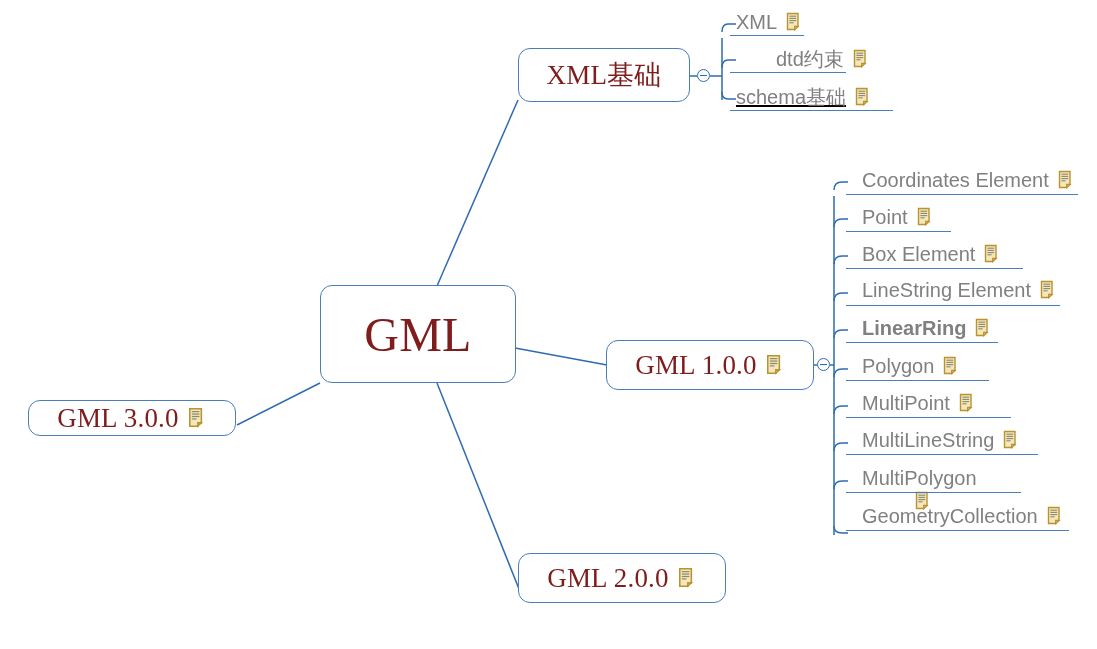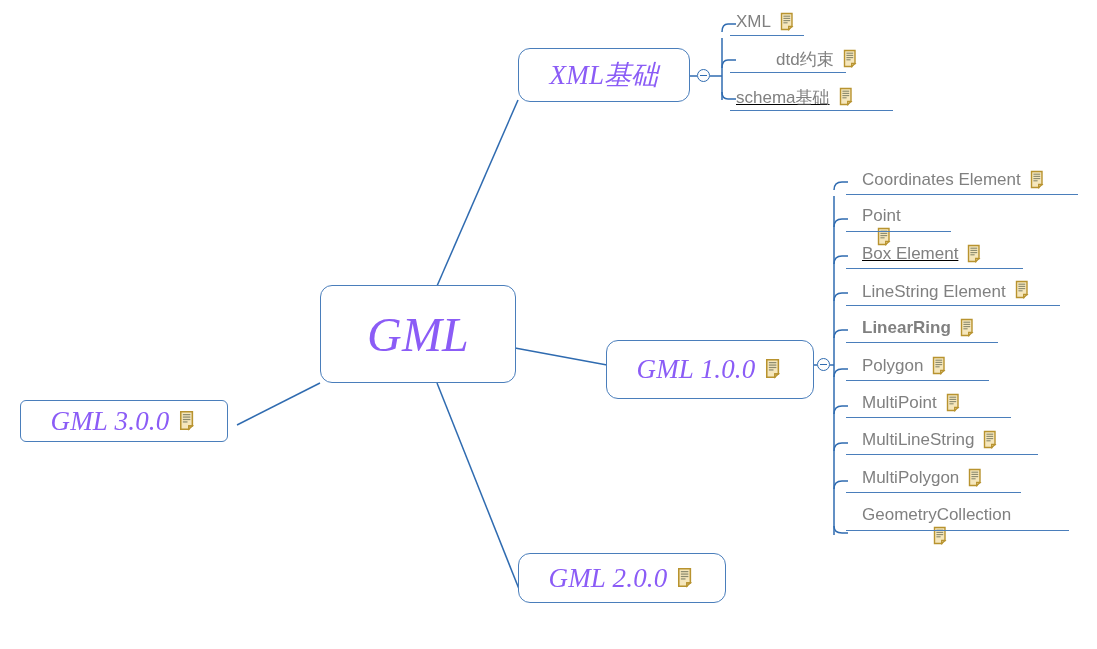--- a/index.html
+++ b/index.html
@@ -33,39 +33,38 @@
     border: 1.6px solid #4a7ebb;
     border-radius: 12px;
     background: #ffffff;
     display: flex;
     align-items: center;
     justify-content: center;
     white-space: nowrap;
   }
   .node-label {
     font-family: "Liberation Serif", serif;
-    color: #8b5cf6;
+    color: #7f1d1d;
     letter-spacing: .2px;
-    font-style: italic;
   }
   .node-root .node-label { font-size: 48px; }
   .node-major .node-label { font-size: 27px; }
 
   
   .leaf {
     position: absolute;
     display: flex;
     align-items: center;
     white-space: nowrap;
     padding: 0 6px 2px 6px;
     box-sizing: border-box;
   }
   .leaf-label {
     font-family: "Liberation Sans", sans-serif;
-    font-size: 17px;
+    font-size: 20px;
     color: #808080;
   }
   .leaf-underline {
     position: absolute;
     height: 1.4px;
     background: #4a7ebb;
   }
 
   
   .note-icon {
@@ -191,21 +190,21 @@
           <line x1="3.4" y1="4.2" x2="10.2" y2="4.2"></line>
           <line x1="3.4" y1="6.4" x2="10.2" y2="6.4"></line>
           <line x1="3.4" y1="8.6" x2="10.2" y2="8.6"></line>
           <line x1="3.4" y1="10.8" x2="7.6" y2="10.8"></line>
         </g>
       </svg>
     </span>
   </div>
   <div class="leaf-underline" style="left:730px; top:110px; width:163px;"></div>
 
-  <div class="node-box node-major" style="left:606px; top:340px; width:208px; height:59px;">
+  <div class="node-box node-major" style="left:606px; top:340px; width:208px; height:50px;">
     <span class="node-label">GML 1.0.0</span>
     <span class="note-icon">
       <svg width="19" height="21" viewBox="0 0 17 19">
         <path d="M1.5 1.5 h10.5 v13 h-3.2 v3 h-7.3 z" fill="#f5e6bb" stroke="#b8932f" stroke-width="1.4"></path>
         <path d="M8.8 14.5 h3.2 l-3.2 3 z" fill="#efe0b5" stroke="#b8932f" stroke-width="1.2"></path>
         <g stroke="#8a8a6e" stroke-width="1.1">
           <line x1="3.4" y1="4.2" x2="10.2" y2="4.2"></line>
           <line x1="3.4" y1="6.4" x2="10.2" y2="6.4"></line>
           <line x1="3.4" y1="8.6" x2="10.2" y2="8.6"></line>
           <line x1="3.4" y1="10.8" x2="7.6" y2="10.8"></line>
@@ -225,38 +224,38 @@
           <line x1="3.4" y1="4.2" x2="10.2" y2="4.2"></line>
           <line x1="3.4" y1="6.4" x2="10.2" y2="6.4"></line>
           <line x1="3.4" y1="8.6" x2="10.2" y2="8.6"></line>
           <line x1="3.4" y1="10.8" x2="7.6" y2="10.8"></line>
         </g>
       </svg>
     </span>
   </div>
   <div class="leaf-underline" style="left:846px; top:194px; width:232px;"></div>
 
-  <div class="leaf" style="left:856px; top:206px; height:24px;flex-direction:column;">
+  <div class="leaf" style="left:856px; top:206px; height:24px;">
     <span class="leaf-label">Point</span>
     <span class="note-icon">
       <svg width="17" height="19" viewBox="0 0 17 19">
         <path d="M1.5 1.5 h10.5 v13 h-3.2 v3 h-7.3 z" fill="#f5e6bb" stroke="#b8932f" stroke-width="1.4"></path>
         <path d="M8.8 14.5 h3.2 l-3.2 3 z" fill="#efe0b5" stroke="#b8932f" stroke-width="1.2"></path>
         <g stroke="#8a8a6e" stroke-width="1.1">
           <line x1="3.4" y1="4.2" x2="10.2" y2="4.2"></line>
           <line x1="3.4" y1="6.4" x2="10.2" y2="6.4"></line>
           <line x1="3.4" y1="8.6" x2="10.2" y2="8.6"></line>
           <line x1="3.4" y1="10.8" x2="7.6" y2="10.8"></line>
         </g>
       </svg>
     </span>
   </div>
   <div class="leaf-underline" style="left:846px; top:231px; width:105px;"></div>
 
-  <div class="leaf" style="left:856px; top:243px; height:24px;text-decoration:underline;">
+  <div class="leaf" style="left:856px; top:243px; height:24px;">
     <span class="leaf-label">Box Element</span>
     <span class="note-icon">
       <svg width="17" height="19" viewBox="0 0 17 19">
         <path d="M1.5 1.5 h10.5 v13 h-3.2 v3 h-7.3 z" fill="#f5e6bb" stroke="#b8932f" stroke-width="1.4"></path>
         <path d="M8.8 14.5 h3.2 l-3.2 3 z" fill="#efe0b5" stroke="#b8932f" stroke-width="1.2"></path>
         <g stroke="#8a8a6e" stroke-width="1.1">
           <line x1="3.4" y1="4.2" x2="10.2" y2="4.2"></line>
           <line x1="3.4" y1="6.4" x2="10.2" y2="6.4"></line>
           <line x1="3.4" y1="8.6" x2="10.2" y2="8.6"></line>
           <line x1="3.4" y1="10.8" x2="7.6" y2="10.8"></line>
@@ -344,38 +343,38 @@
           <line x1="3.4" y1="4.2" x2="10.2" y2="4.2"></line>
           <line x1="3.4" y1="6.4" x2="10.2" y2="6.4"></line>
           <line x1="3.4" y1="8.6" x2="10.2" y2="8.6"></line>
           <line x1="3.4" y1="10.8" x2="7.6" y2="10.8"></line>
         </g>
       </svg>
     </span>
   </div>
   <div class="leaf-underline" style="left:846px; top:454px; width:192px;"></div>
 
-  <div class="leaf" style="left:856px; top:467px; height:24px;">
+  <div class="leaf" style="left:856px; top:467px; height:24px;flex-direction:column;">
     <span class="leaf-label">MultiPolygon</span>
     <span class="note-icon">
       <svg width="17" height="19" viewBox="0 0 17 19">
         <path d="M1.5 1.5 h10.5 v13 h-3.2 v3 h-7.3 z" fill="#f5e6bb" stroke="#b8932f" stroke-width="1.4"></path>
         <path d="M8.8 14.5 h3.2 l-3.2 3 z" fill="#efe0b5" stroke="#b8932f" stroke-width="1.2"></path>
         <g stroke="#8a8a6e" stroke-width="1.1">
           <line x1="3.4" y1="4.2" x2="10.2" y2="4.2"></line>
           <line x1="3.4" y1="6.4" x2="10.2" y2="6.4"></line>
           <line x1="3.4" y1="8.6" x2="10.2" y2="8.6"></line>
           <line x1="3.4" y1="10.8" x2="7.6" y2="10.8"></line>
         </g>
       </svg>
     </span>
   </div>
   <div class="leaf-underline" style="left:846px; top:492px; width:175px;"></div>
 
-  <div class="leaf" style="left:856px; top:505px; height:24px;flex-direction:column;">
+  <div class="leaf" style="left:856px; top:505px; height:24px;">
     <span class="leaf-label">GeometryCollection</span>
     <span class="note-icon">
       <svg width="17" height="19" viewBox="0 0 17 19">
         <path d="M1.5 1.5 h10.5 v13 h-3.2 v3 h-7.3 z" fill="#f5e6bb" stroke="#b8932f" stroke-width="1.4"></path>
         <path d="M8.8 14.5 h3.2 l-3.2 3 z" fill="#efe0b5" stroke="#b8932f" stroke-width="1.2"></path>
         <g stroke="#8a8a6e" stroke-width="1.1">
           <line x1="3.4" y1="4.2" x2="10.2" y2="4.2"></line>
           <line x1="3.4" y1="6.4" x2="10.2" y2="6.4"></line>
           <line x1="3.4" y1="8.6" x2="10.2" y2="8.6"></line>
           <line x1="3.4" y1="10.8" x2="7.6" y2="10.8"></line>
@@ -394,21 +393,21 @@
         <g stroke="#8a8a6e" stroke-width="1.1">
           <line x1="3.4" y1="4.2" x2="10.2" y2="4.2"></line>
           <line x1="3.4" y1="6.4" x2="10.2" y2="6.4"></line>
           <line x1="3.4" y1="8.6" x2="10.2" y2="8.6"></line>
           <line x1="3.4" y1="10.8" x2="7.6" y2="10.8"></line>
         </g>
       </svg>
     </span>
   </div>
 
-  <div class="node-box node-major" style="left:20px; top:400px; width:208px; height:42px;border-radius:6px;">
+  <div class="node-box node-major" style="left:28px; top:400px; width:208px; height:36px;">
     <span class="node-label">GML 3.0.0</span>
     <span class="note-icon">
       <svg width="19" height="21" viewBox="0 0 17 19">
         <path d="M1.5 1.5 h10.5 v13 h-3.2 v3 h-7.3 z" fill="#f5e6bb" stroke="#b8932f" stroke-width="1.4"></path>
         <path d="M8.8 14.5 h3.2 l-3.2 3 z" fill="#efe0b5" stroke="#b8932f" stroke-width="1.2"></path>
         <g stroke="#8a8a6e" stroke-width="1.1">
           <line x1="3.4" y1="4.2" x2="10.2" y2="4.2"></line>
           <line x1="3.4" y1="6.4" x2="10.2" y2="6.4"></line>
           <line x1="3.4" y1="8.6" x2="10.2" y2="8.6"></line>
           <line x1="3.4" y1="10.8" x2="7.6" y2="10.8"></line>

